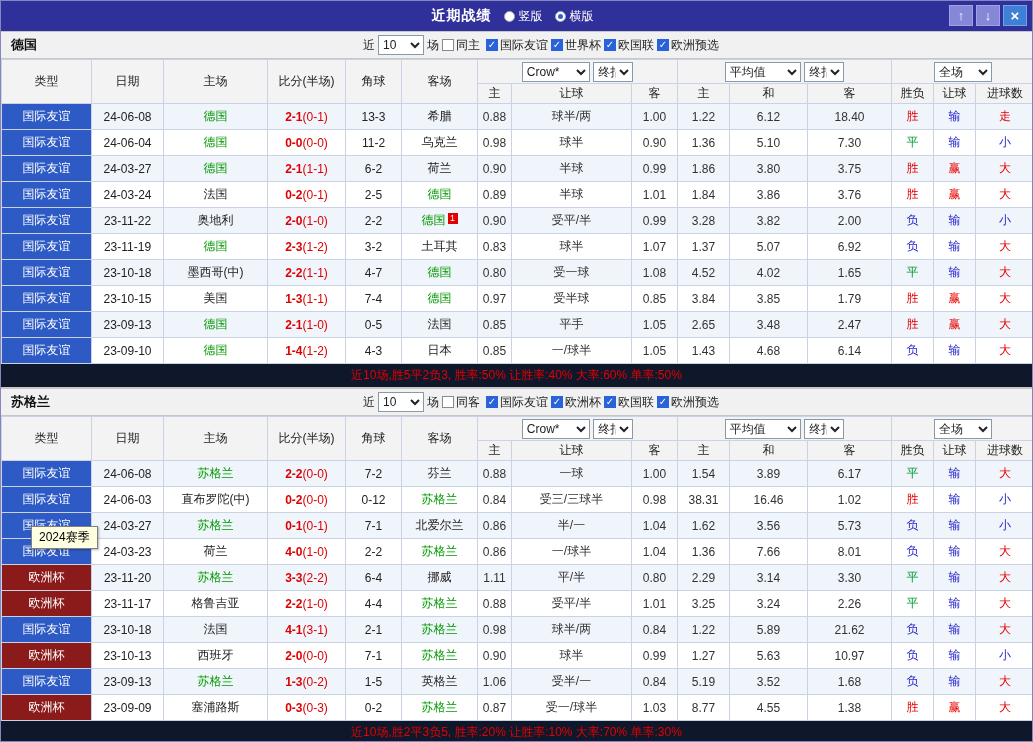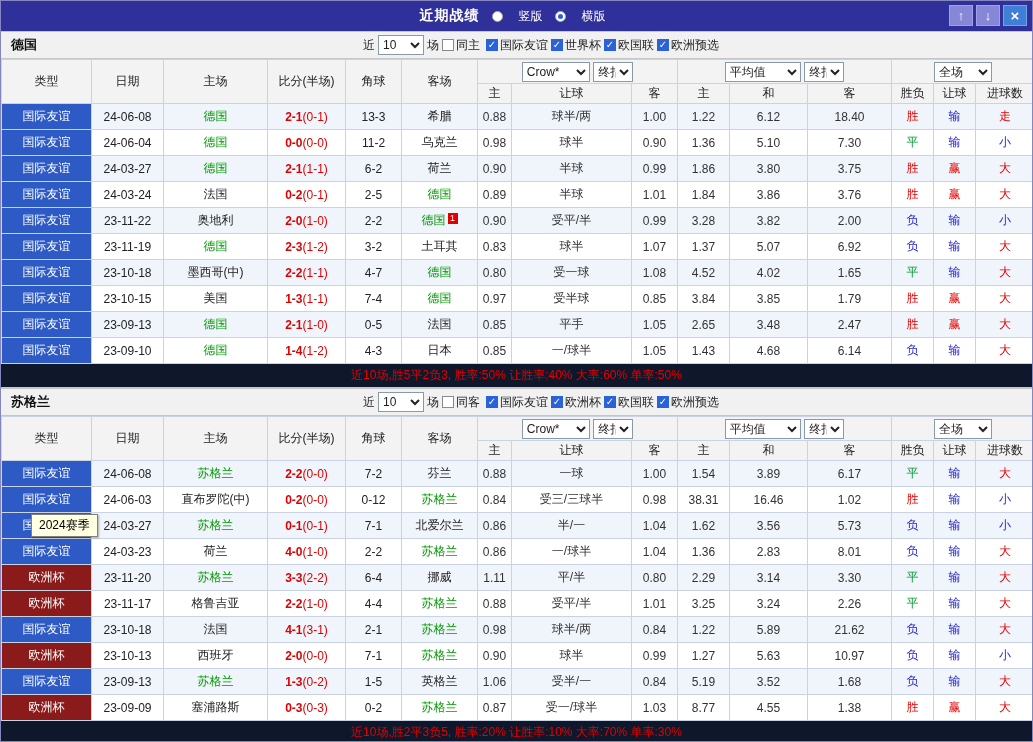--- a/index.html
+++ b/index.html
@@ -4,21 +4,21 @@
 <style>
   *{box-sizing:border-box;margin:0;padding:0}
   html,body{width:1033px;height:742px}
   body{font-family:"Liberation Sans","DejaVu Sans",sans-serif;font-size:12px;background:#fff;color:#222}
   .widget{width:1033px;height:742px;border:1px solid #8585c0;display:flex;flex-direction:column;overflow:hidden;background:#fff}
 
   
   .titlebar{flex:0 0 30px;height:30px;background:var(--titlebar_bg);position:relative;display:flex;align-items:center}
   .tb-center{position:absolute;left:0;right:8px;display:flex;justify-content:center;align-items:center;gap:12px;color:#fff}
   .tb-title{font-size:14px;font-weight:bold;letter-spacing:1px}
-  .radio{display:inline-flex;align-items:center;gap:16px;cursor:pointer;font-size:12px;color:#fff}
+  .radio{display:inline-flex;align-items:center;gap:4px;cursor:pointer;font-size:12px;color:#fff}
   .rdot{width:11px;height:11px;border-radius:50%;background:#fff;border:1px solid #aaa;display:inline-block;position:relative}
   .rdot.on::after{content:"";position:absolute;left:2px;top:2px;width:5px;height:5px;border-radius:50%;background:var(--check_blue)}
   .tb-buttons{position:absolute;right:5px;top:4px;display:flex;gap:3px}
   .tb-btn{width:24px;height:21px;border:1px solid #a0a0e4;background:#8787d8;color:#fff;font-size:13px;line-height:18px;text-align:center;cursor:pointer;font-weight:bold}
   .tb-btn.close{background:#3f7fd6;border-color:#74a4e2;font-size:15px}
 
   
   .section{position:relative}
   .sec-header{height:28px;background:#f1f1f1;border-top:1px solid #c6c6c6;border-bottom:1px solid #c6c6c6;display:flex;align-items:center;padding-left:10px}
   .team-name{font-weight:bold;font-size:13px;color:#111;width:352px}
@@ -49,21 +49,21 @@
   .team-green{color:var(--team_green)}
   .score{color:var(--score_red);font-weight:bold}
   .half{color:var(--score_red)}
   .num{color:#333}
   .hcap{color:#333}
   .c-red{color:var(--res_red)}
   .c-green{color:var(--res_green)}
   .c-blue{color:var(--res_blue)}
   .badge{display:inline-block;background:#e00000;color:#fff;font-size:9px;line-height:11px;min-width:10px;padding:0 1px;margin-left:2px;vertical-align:3px}
   .summary{height:24px;line-height:23px;text-align:center;color:var(--summary_red);background:#0f172a;border-bottom:1px solid #c6c6c6}
-  .tooltip{position:absolute;left:30px;top:126px;background:#ffffe1;border:1px solid #7f7f7f;padding:2px 7px;font-size:12px;color:#000;box-shadow:1px 1px 2px rgba(0,0,0,.3);z-index:5}
+  .tooltip{position:absolute;left:30px;top:138px;background:#ffffe1;border:1px solid #7f7f7f;padding:2px 7px;font-size:12px;color:#000;box-shadow:1px 1px 2px rgba(0,0,0,.3);z-index:5}
 </style>
 </head>
 <body>
 
 <div class="widget">
 
   <div class="titlebar">
     <div class="tb-center">
       <span class="tb-title">近期战绩</span>
       <label class="radio">
@@ -471,21 +471,21 @@
               <td class="cell-type type-blue">国际友谊</td>
               <td>24-03-23</td>
               <td><span class="team-black">荷兰</span></td>
               <td><span class="score">4-0</span><span class="half">(1-0)</span></td>
               <td>2-2</td>
               <td><span class="team-green">苏格兰</span></td>
               <td class="num">0.86</td>
               <td class="hcap">一/球半</td>
               <td class="num">1.04</td>
               <td class="num">1.36</td>
-              <td class="num">2.83</td>
+              <td class="num">7.66</td>
               <td class="num">8.01</td>
               <td class="c-blue">负</td>
               <td class="c-blue">输</td>
               <td class="c-red">大</td>
             </tr>
             <tr>
               <td class="cell-type type-red">欧洲杯</td>
               <td>23-11-20</td>
               <td><span class="team-green">苏格兰</span></td>
               <td><span class="score">3-3</span><span class="half">(2-2)</span></td>

